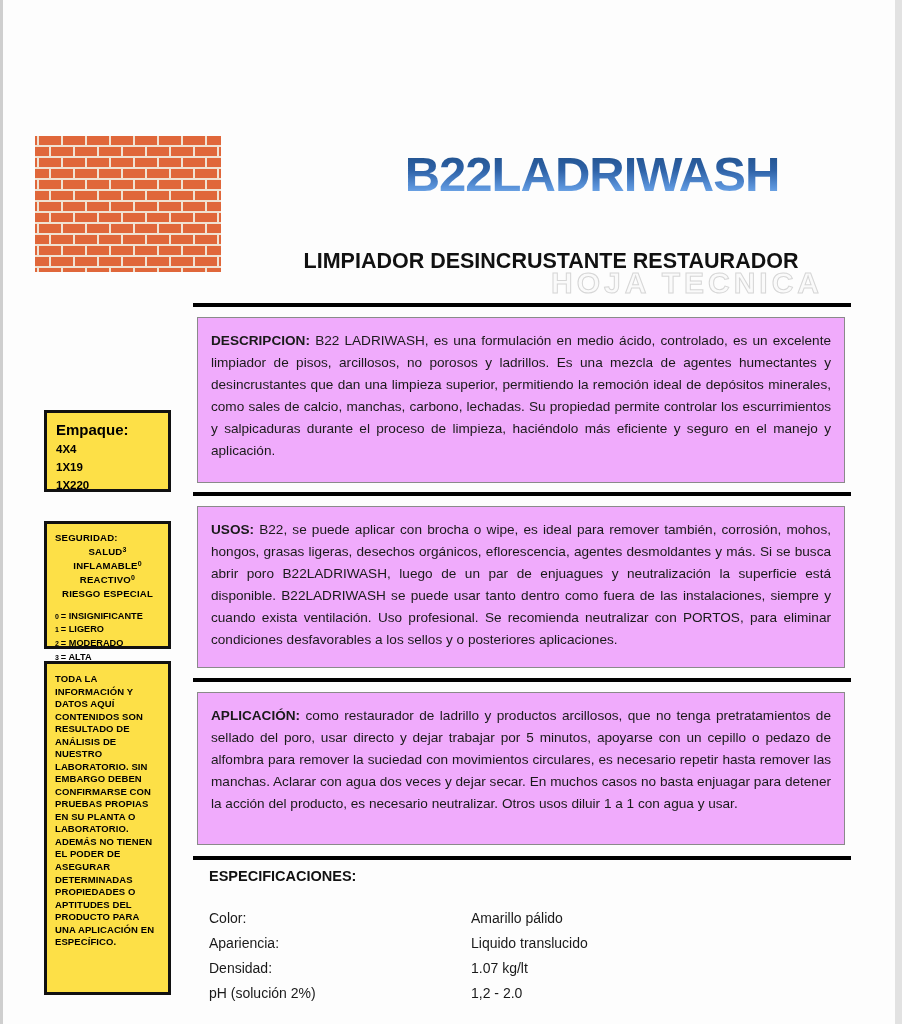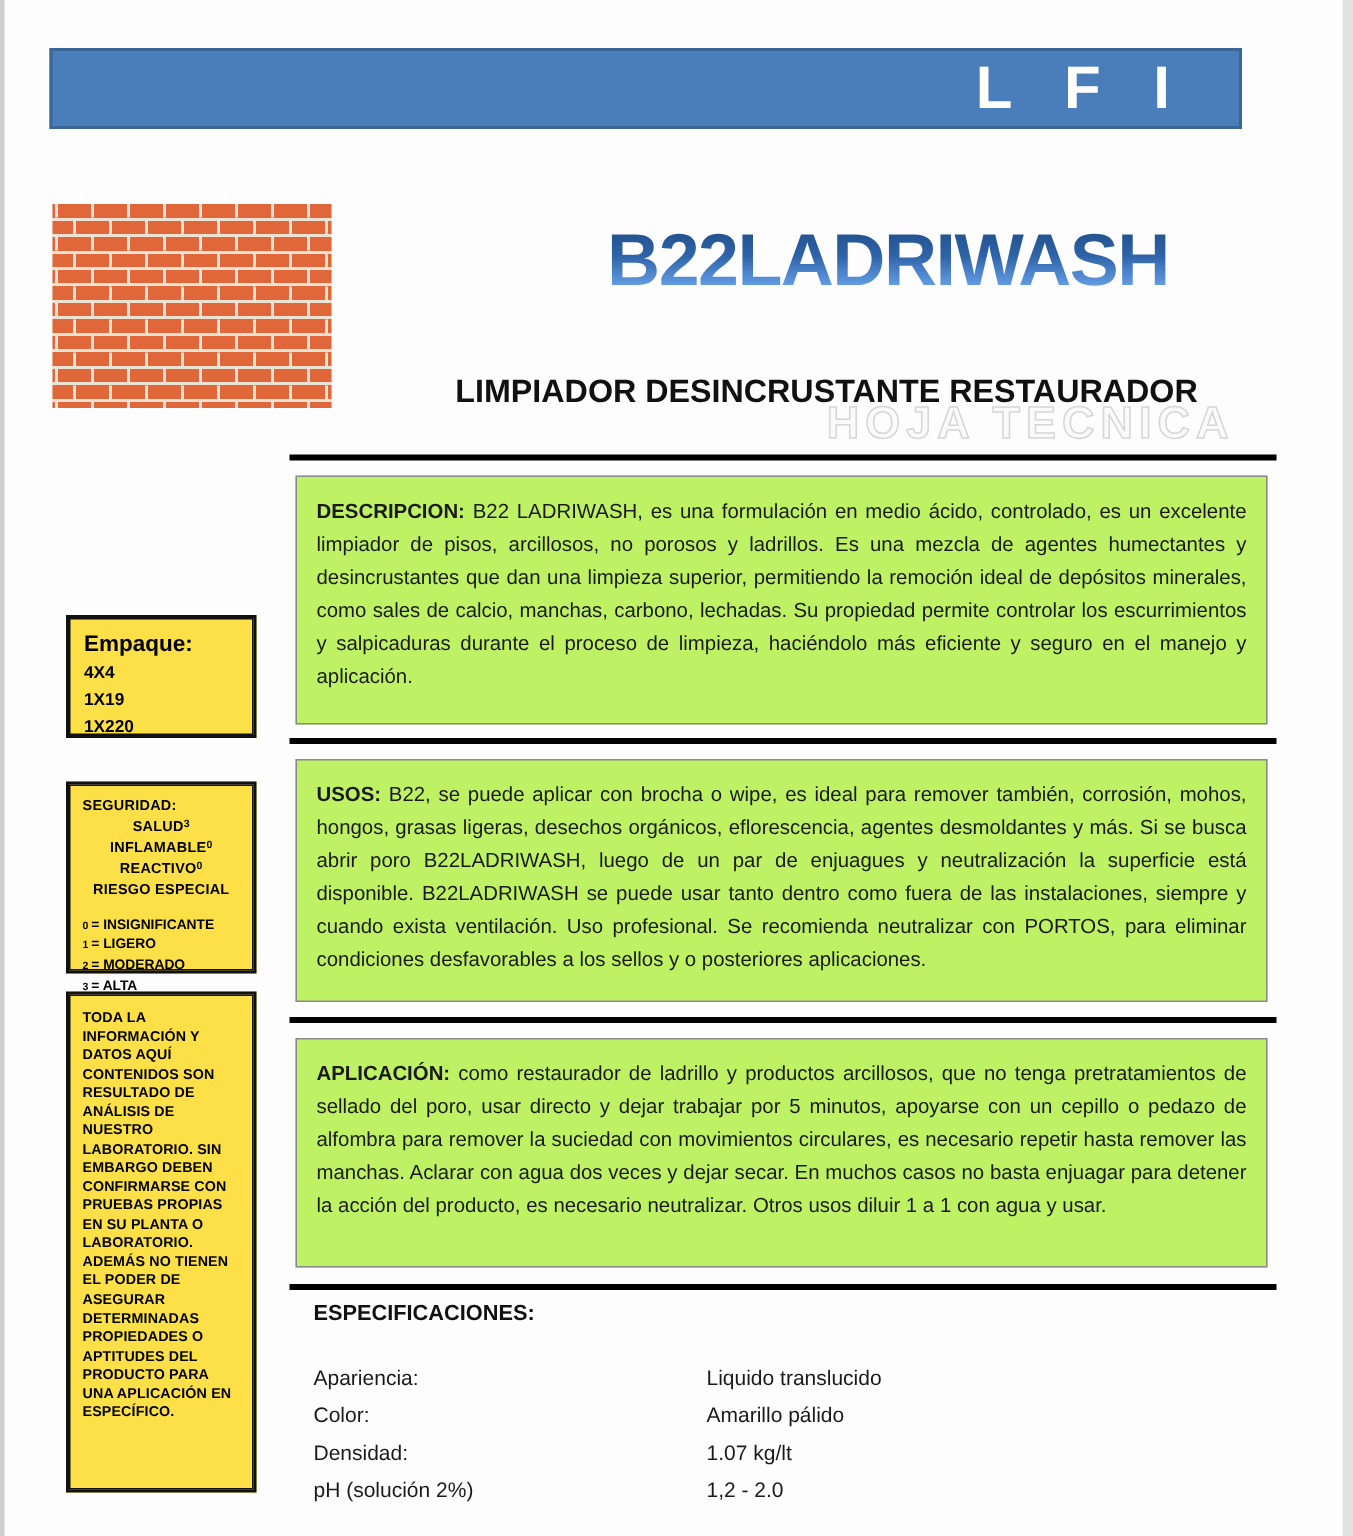--- a/index.html
+++ b/index.html
@@ -131,21 +131,21 @@
     position: absolute;
     background: #000000;
     height: 4px;
   }
 
   
   .tbox {
     position: absolute;
     border: 1.5px solid #8a8a8a;
     box-sizing: border-box;
-    background: #bef264;
+    background: #f0abfc;
     padding: 12px 13px 10px 13px;
   }
   .tbox p {
     margin: 0;
     font-size: 13.6px;
     line-height: 1.62;
     color: #1a1a1a;
     text-align: justify;
     text-justify: inter-word;
     font-family: "Liberation Sans", sans-serif;
@@ -231,23 +231,20 @@
   }
   .spec-row .k { width: 262px; flex: none; }
   .spec-row .v { flex: 1; }
 </style>
 </head>
 <body>
 
 <div class="page">
  <div class="paper"></div>
 
- <div class="blue-bar">
-   <div class="lfi">L F I</div>
- </div>
 
  <div class="brick">
    <div class="rows" id="brick-rows">
         <div class="row" style="top: 0px; margin-left: 0px;"></div>
         <div class="row" style="top: 11px; margin-left: 12px;"></div>
         <div class="row" style="top: 22px; margin-left: 0px;"></div>
         <div class="row" style="top: 33px; margin-left: 12px;"></div>
         <div class="row" style="top: 44px; margin-left: 0px;"></div>
         <div class="row" style="top: 55px; margin-left: 12px;"></div>
         <div class="row" style="top: 66px; margin-left: 0px;"></div>
@@ -326,26 +323,26 @@
  <div class="sbox" style="left:41px; top:661px; width:127px; height:334px;">
    <div class="sbox-inner" style="padding:9px 8px;">
      <div class="disclaimer">TODA LA INFORMACIÓN Y DATOS AQUÍ CONTENIDOS SON RESULTADO DE ANÁLISIS DE NUESTRO LABORATORIO. SIN EMBARGO DEBEN CONFIRMARSE CON PRUEBAS PROPIAS EN SU PLANTA O LABORATORIO. ADEMÁS NO TIENEN EL PODER DE ASEGURAR DETERMINADAS PROPIEDADES O APTITUDES DEL PRODUCTO PARA UNA APLICACIÓN EN ESPECÍFICO.</div>
    </div>
  </div>
 
  <div class="spec-wrap">
    <div class="spec-title">ESPECIFICACIONES:</div>
    <div id="spec-rows">
         <div class="spec-row">
+          <div class="k">Color:</div>
+          <div class="v">Amarillo pálido</div>
+        </div>
+        <div class="spec-row">
           <div class="k">Apariencia:</div>
           <div class="v">Liquido translucido</div>
-        </div>
-        <div class="spec-row">
-          <div class="k">Color:</div>
-          <div class="v">Amarillo pálido</div>
         </div>
         <div class="spec-row">
           <div class="k">Densidad:</div>
           <div class="v">1.07  kg/lt</div>
         </div>
         <div class="spec-row">
           <div class="k">pH  (solución 2%)</div>
           <div class="v">1,2  -   2.0</div>
         </div>
       </div>

